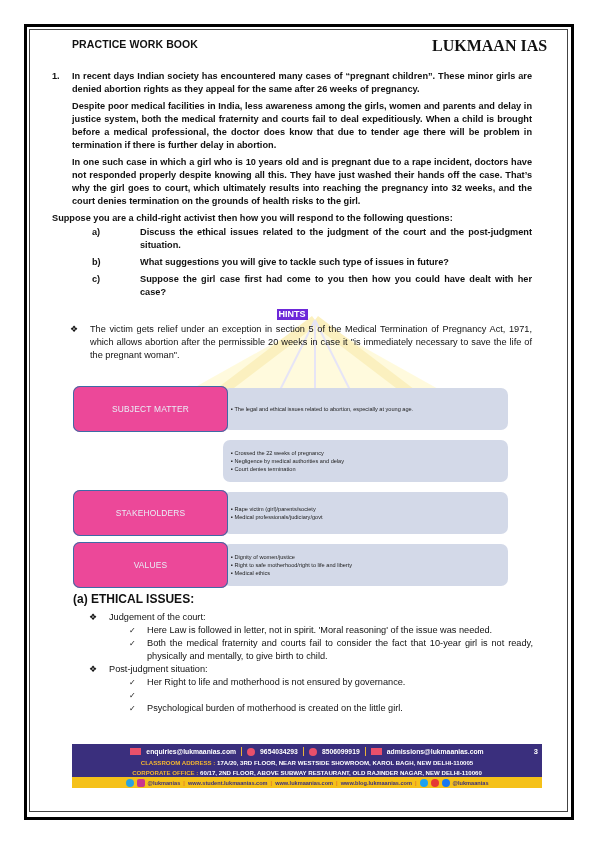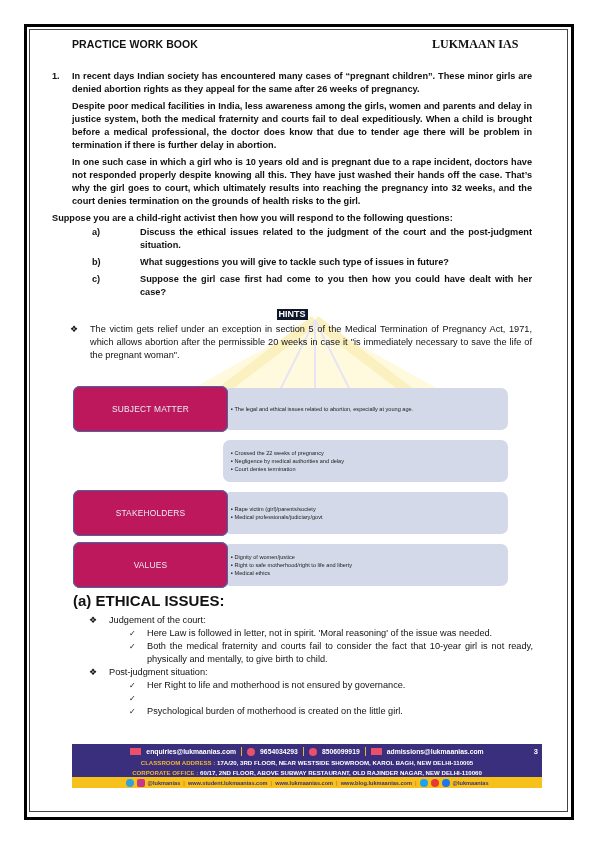--- a/index.html
+++ b/index.html
@@ -1,38 +1,38 @@
 <!DOCTYPE html>
 <html><head>
 <meta charset="utf-8">
 <style>
   html, body { margin:0; padding:0; background:#ffffff; }
   body { width:600px; height:849px; position:relative; overflow:hidden; font-family:"Liberation Sans", sans-serif; color:#111; }
   .page-border-outer { position:absolute; left:24px; top:24px; width:550px; height:796px; border:3px solid #000; box-sizing:border-box; }
   .page-border-inner { position:absolute; left:29px; top:29px; width:539px; height:783px; border:1px solid #444; box-sizing:border-box; }
   .watermark { position:absolute; left:150px; top:300px; width:330px; height:260px; pointer-events:none; }
   .header-left { position:absolute; left:72px; top:38px; font-size:10.5px; font-weight:bold; letter-spacing:0.1px; }
-  .header-right { position:absolute; left:432px; top:37px; font-family:"Liberation Serif", serif; font-size:12px; font-weight:bold; }
+  .header-right { position:absolute; left:432px; top:37px; font-family:"Liberation Serif", serif; font-size:16px; font-weight:bold; }
   .content { position:absolute; left:52px; top:70px; width:480px; }
   .q-row { display:flex; font-size:9.2px; font-weight:bold; line-height:13px; text-align:justify; }
   .q-num { width:20px; flex:none; }
   .q-body p { margin:0 0 4px 0; }
   .subq { display:flex; margin-left:40px; margin-top:1px; margin-bottom:4px; }
   .subq-letter { width:48px; flex:none; }
   .hints-wrap { text-align:center; margin:4px 0 2px 0; }
-  .hints { display:inline-block; background:#0f172a; color:#fff; font-size:9px; font-weight:bold; padding:0 2px; line-height:11px; }
+  .hints { display:inline-block; background:#6d28d9; color:#fff; font-size:9px; font-weight:bold; padding:0 2px; line-height:11px; }
   .bullet-row { display:flex; font-size:9.2px; line-height:13px; margin-left:18px; text-align:justify; }
   .diamond { width:20px; flex:none; font-size:9px; }
   .diagram { position:absolute; left:73px; top:386px; width:436px; }
   .dg-row { position:relative; height:46px; margin-bottom:6px; }
   .dg-right { position:absolute; left:150px; top:2px; width:285px; height:42px; background:#d3d9e8; border-radius:7px; display:flex; flex-direction:column; justify-content:center; padding-left:8px; box-sizing:border-box; }
-  .dg-left { position:absolute; left:0; top:0; width:155px; height:46px; background:#be185d; border-radius:7px; color:#e9eef7; font-size:8.4px; display:flex; align-items:center; justify-content:center; letter-spacing:0.2px; box-shadow:0 0 0 1px #3e6aa6 inset; }
+  .dg-left { position:absolute; left:0; top:0; width:155px; height:46px; background:#ec4899; border-radius:7px; color:#e9eef7; font-size:8.4px; display:flex; align-items:center; justify-content:center; letter-spacing:0.2px; box-shadow:0 0 0 1px #3e6aa6 inset; }
   .dg-item { font-size:5.6px; line-height:8px; color:#222; }
   .ethical { position:absolute; left:73px; top:592px; width:460px; }
-  .eth-title { font-size:15px; font-weight:bold; margin-bottom:5px; }
+  .eth-title { font-size:12px; font-weight:bold; margin-bottom:5px; }
   .eth-sec { display:flex; font-size:9.2px; line-height:13px; margin-left:16px; }
   .check-row { display:flex; font-size:9.2px; line-height:13px; margin-left:56px; text-align:justify; }
   .check { width:18px; flex:none; font-size:8px; }
   .footer { position:absolute; left:72px; top:744px; width:470px; height:42px; }
   .footer-top { background:#3a2f7d; height:33px; color:#fff; font-size:6.3px; font-weight:bold; position:relative; }
   .ft-line1 { position:absolute; top:3px; left:0; width:100%; display:flex; justify-content:center; align-items:center; gap:5px; font-size:6.8px; }
   .ft-sep { width:1px; height:9px; background:#e8b23a; }
   .ft-line2, .ft-line3 { position:absolute; left:0; width:100%; text-align:center; font-size:6.1px; }
   .ft-line2 { top:15px; }
   .ft-line3 { top:25px; }

